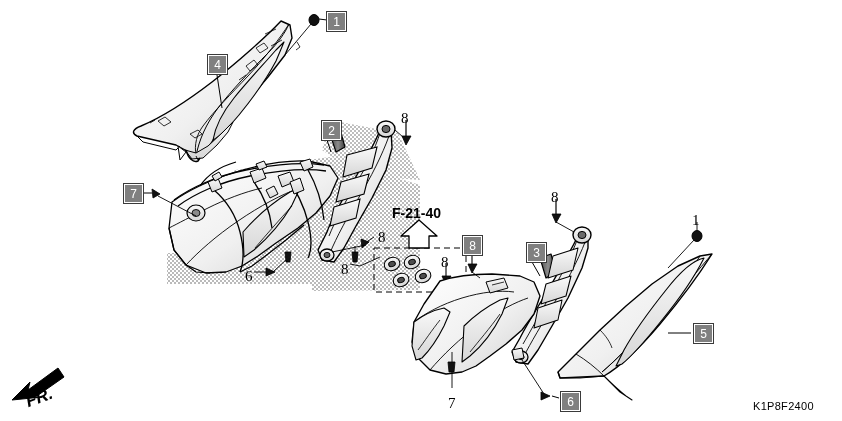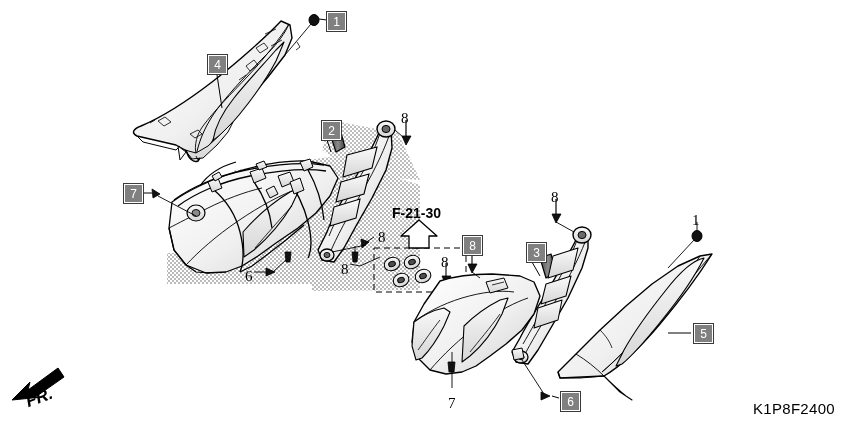--- a/index.html
+++ b/index.html
@@ -50,21 +50,21 @@
     font-family: "Liberation Sans", sans-serif;
     font-size: 14px;
     font-weight: bold;
     letter-spacing: 0px;
     white-space: nowrap;
   }
   .diagcode {
     position: absolute;
     color: #000000;
     font-family: "Liberation Sans", sans-serif;
-    font-size: 15px;
+    font-size: 11px;
     letter-spacing: 0.3px;
     white-space: nowrap;
   }
   .frlabel {
     position: absolute;
     color: #000000;
     font-family: "Liberation Sans", sans-serif;
     font-size: 17px;
     font-weight: bold;
     font-style: italic;
@@ -377,19 +377,19 @@
 
   <div class="plainnum" style="left:401px; top:111px;">8</div>
   <div class="plainnum" style="left:551px; top:190px;">8</div>
   <div class="plainnum" style="left:692px; top:213px;">1</div>
   <div class="plainnum" style="left:378px; top:230px;">8</div>
   <div class="plainnum" style="left:341px; top:262px;">8</div>
   <div class="plainnum" style="left:441px; top:255px;">8</div>
   <div class="plainnum" style="left:245px; top:269px;">6</div>
   <div class="plainnum" style="left:448px; top:396px;">7</div>
 
-  <div class="reflabel" style="left:392px; top:205px;">F-21-30</div>
+  <div class="reflabel" style="left:392px; top:205px;">F-21-40</div>
 
   <div class="frlabel" style="left:30px; top:392px;">FR.</div>
 
   <div class="diagcode" style="left:753px; top:400px;">K1P8F2400</div>
 
 </div>
 
 </body></html>

